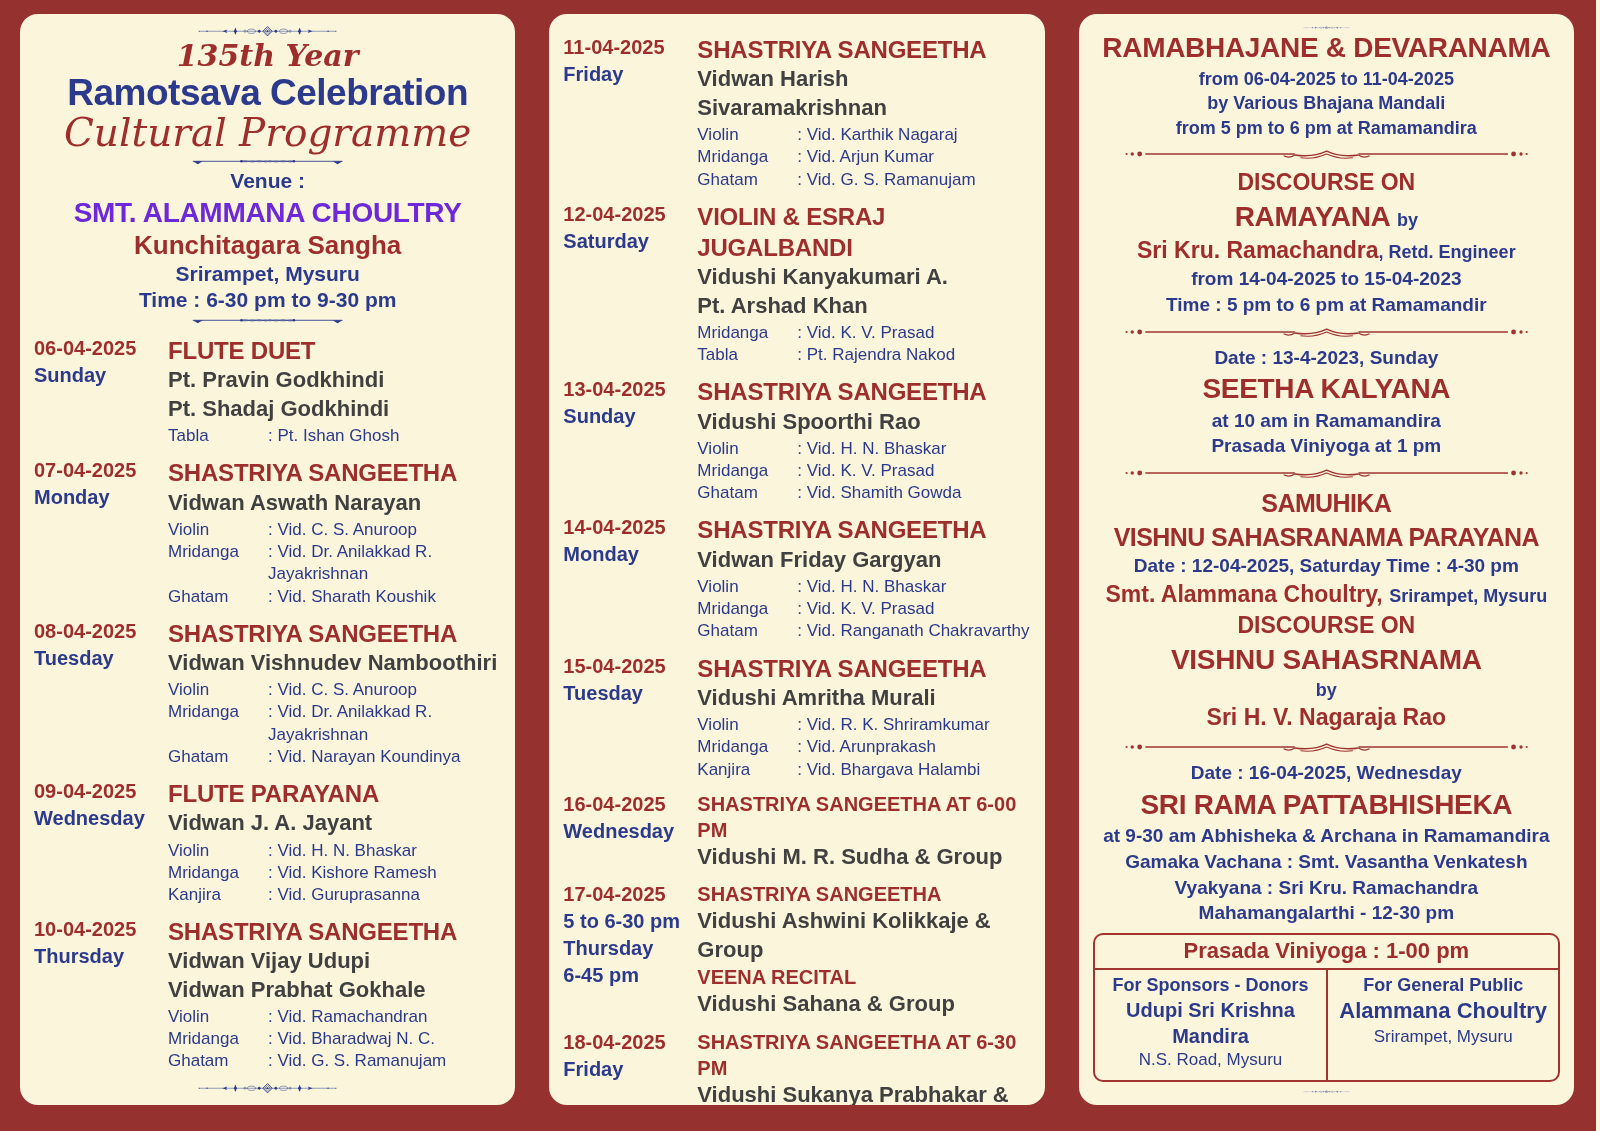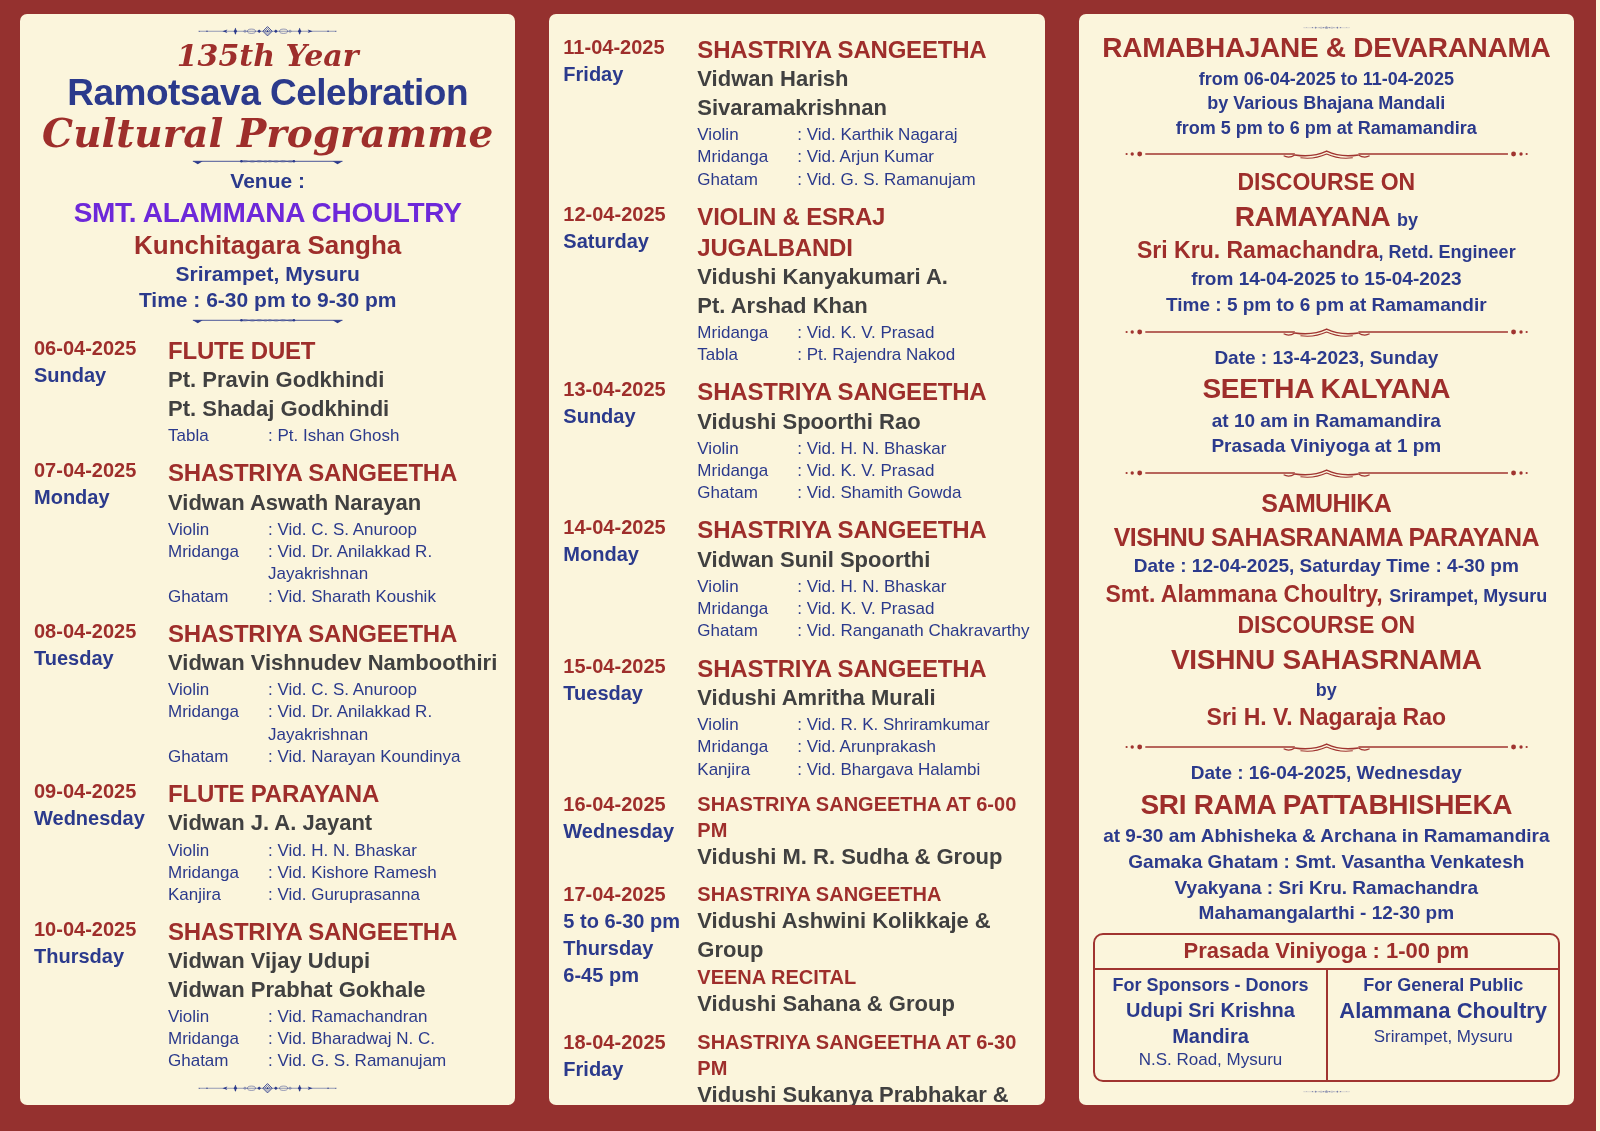--- a/index.html
+++ b/index.html
@@ -2,34 +2,34 @@
 <html><head>
 <meta charset="utf-8">
 <title>Ramotsava Celebration Cultural Programme</title>
 <style>
   html,body{margin:0;padding:0;}
   body{width:1600px;height:1131px;overflow:hidden;background:#FBF5DC;
        font-family:"Liberation Sans","DejaVu Sans",sans-serif;}
   .frame{display:grid;grid-template-columns:1fr 1fr 1fr;gap:34px;
          padding:14px 22px 26px 20px;background:#95312F;height:100%;
          box-sizing:border-box;border-right:4px solid #FBF5DC;}
-  .panel{background:#FBF5DC;border-radius:7px;padding:10px 12px 12px;
+  .panel{background:#FBF5DC;border-radius:18px;padding:10px 12px 12px;
          overflow:hidden;display:flex;flex-direction:column;}
   svg.kolam{width:94%;height:32px;display:block;margin:2px auto 0;}
   svg.kolam.bottom{margin-top:auto;margin-bottom:0;}
   svg.bluediv{width:100%;height:20px;display:block;margin:5px 0 2px;}
   .reddiv-wrap{line-height:0;}
   svg.reddiv{width:88%;height:16px;display:block;margin:6px auto;}
 
   
   .c{text-align:center;}
   .script-sm{font-family:"DejaVu Serif",serif;font-style:italic;font-weight:700;
              color:#9E2E2B;font-size:30px;line-height:1.1;margin-top:2px;}
   .main-title{color:#2B3A8C;font-weight:700;font-size:37px;line-height:1.12;letter-spacing:-0.5px;}
-  .script-lg{font-family:"DejaVu Serif",serif;font-style:italic;font-weight:700;
+  .script-lg{font-family:"DejaVu Serif",serif;font-style:italic;font-weight:400;
              color:#9E2E2B;font-size:39px;line-height:1.05;}
   .venue-label{color:#2B3A8C;font-weight:700;font-size:21px;line-height:1.3;}
   .venue-name{color:#6d28d9;font-weight:700;font-size:28px;line-height:1.25;letter-spacing:-0.3px;}
   .venue-org{color:#9E2E2B;font-weight:700;font-size:26px;line-height:1.2;}
   .venue-city{color:#2B3A8C;font-weight:600;font-size:21px;line-height:1.25;}
   .time-line{color:#2B3A8C;font-weight:700;font-size:21px;line-height:1.25;}
 
   
   .events{padding:0 2px;}
   .event{display:grid;grid-template-columns:128px 1fr;column-gap:6px;margin:8px 0 10px;}
@@ -337,21 +337,21 @@
             </div>
           </div>
         </div>
         <div class="event">
           <div class="ev-dates">
             <div class="dl dl-red">14-04-2025</div>
             <div class="dl dl-blue">Monday</div>
           </div>
           <div class="ev-main">
             <div class="ml ml-title">SHASTRIYA SANGEETHA</div>
-            <div class="ml ml-artist">Vidwan Sunil Spoorthi</div>
+            <div class="ml ml-artist">Vidwan Friday Gargyan</div>
             <div class="acc">
               <div class="acc-row">
                 <span class="lab">Violin</span>
                 <span class="val">: Vid. H. N. Bhaskar</span>
               </div>
               <div class="acc-row">
                 <span class="lab">Mridanga</span>
                 <span class="val">: Vid. K. V. Prasad</span>
               </div>
               <div class="acc-row">
@@ -476,21 +476,21 @@
         </div>
         <div class="reddiv-wrap">
           <svg class="reddiv" viewBox="0 0 440 16">
             <use href="#reddiv-def"></use>
           </svg>
         </div>
         <div class="rblock">
           <div class="line"><span class="s-blg">Date : 16-04-2025, Wednesday</span></div>
           <div class="line"><span class="s-rxl">SRI RAMA PATTABHISHEKA</span></div>
           <div class="line"><span class="s-blg">at 9-30 am  Abhisheka &amp; Archana in Ramamandira</span></div>
-          <div class="line"><span class="s-blg">Gamaka Ghatam : Smt. Vasantha Venkatesh</span></div>
+          <div class="line"><span class="s-blg">Gamaka Vachana : Smt. Vasantha Venkatesh</span></div>
           <div class="line"><span class="s-blg">Vyakyana : Sri Kru. Ramachandra</span></div>
           <div class="line"><span class="s-blg">Mahamangalarthi - 12-30 pm</span></div>
         </div>
       </div>
     <div class="pbox">
       <div class="pbox-title">Prasada Viniyoga : 1-00 pm</div>
       <div class="pbox-cells" id="box-cells">
           <div class="pbox-cell">
             <div class="cell-cap">For Sponsors - Donors</div>
             <div class="cell-name">Udupi Sri Krishna Mandira</div>

